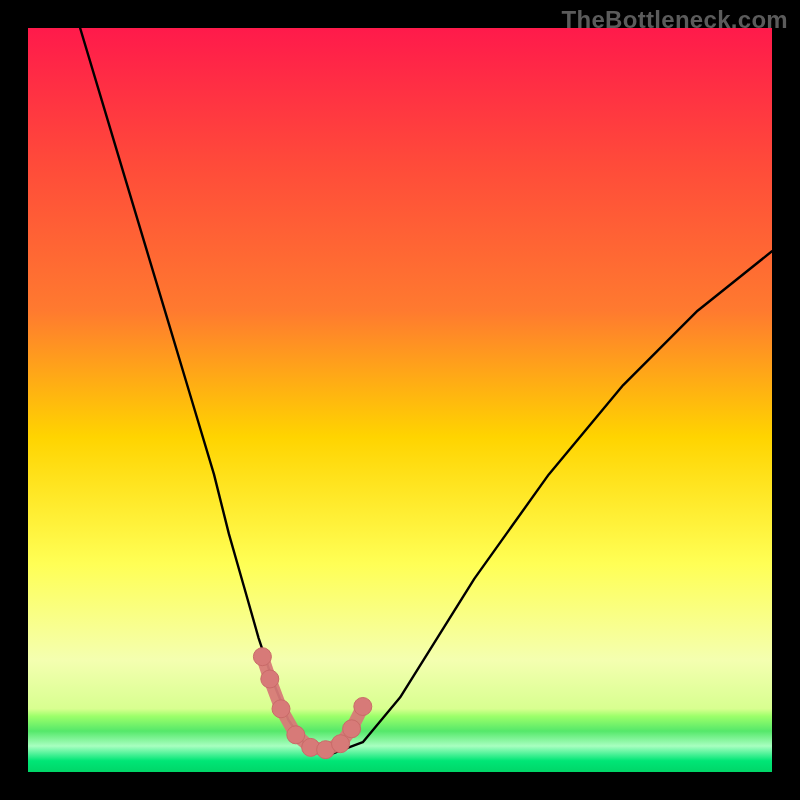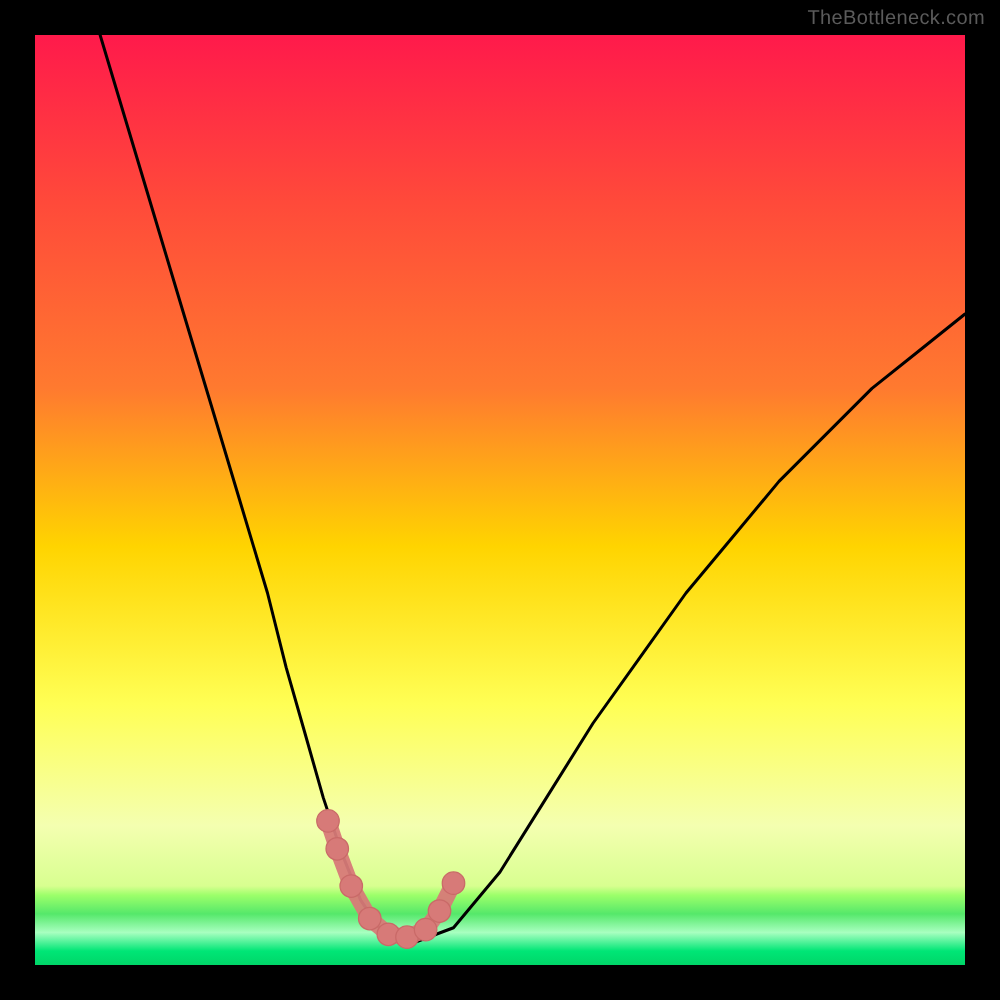--- a/index.html
+++ b/index.html
@@ -15,22 +15,22 @@
     width: 800px;
     height: 800px;
     background: #000;
     position: relative;
   }
   .watermark {
     position: absolute;
     top: 6px;
     right: 12px;
     color: #5b5b5b;
-    font-size: 16px;
-    font-weight: 400;
+    font-size: 24px;
+    font-weight: 700;
     letter-spacing: 0.3px;
     z-index: 10;
   }
   .plot {
     position: absolute;
     left: 28px;
     top: 28px;
     width: 744px;
     height: 744px;
   }

